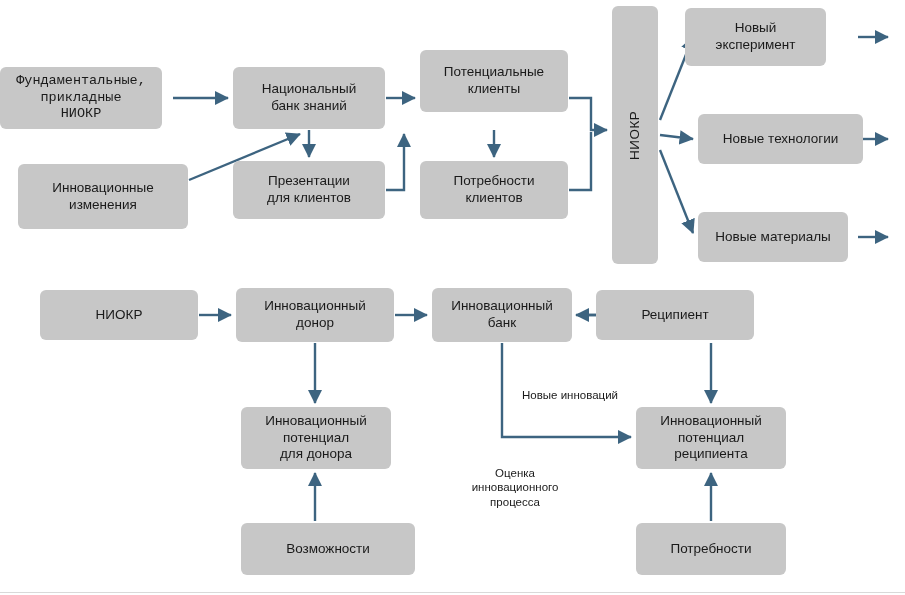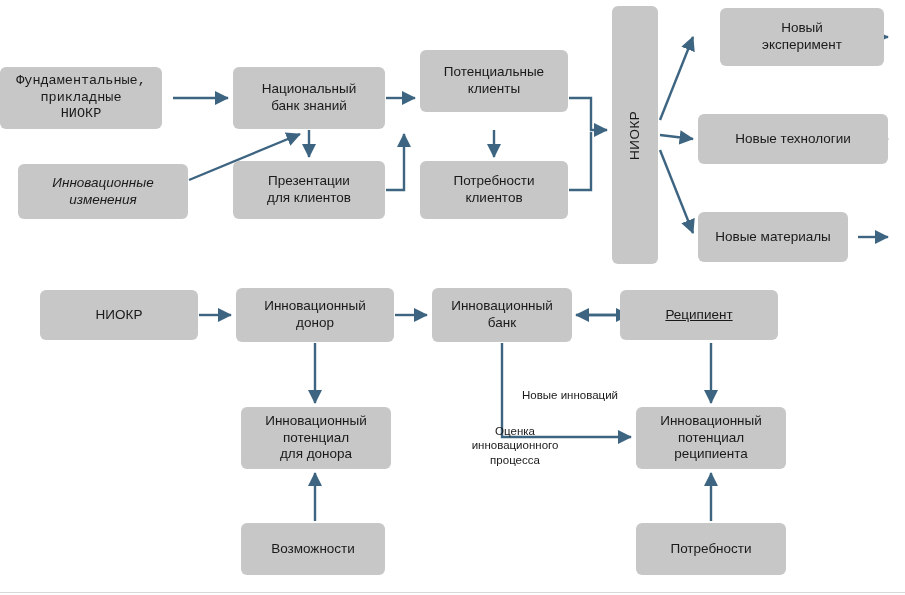--- a/index.html
+++ b/index.html
@@ -96,66 +96,66 @@
     <g stroke="#3d6480" stroke-width="2.4" fill="none">
       <path d="M578,315 L629,315" marker-end="url(#ah)"></path>
       <path d="M626,315 L576,315" marker-end="url(#ah)"></path>
     </g>
   </svg>
 
   <div class="node" style="left:0; top:67px; width:162px; height:62px;font-family:Liberation Mono, monospace;">Фундаментальные,
 прикладные
 НИОКР</div>
 
-  <div class="node" style="left:18px; top:164px; width:170px; height:55px;font-style:italic;">Инновационные
+  <div class="node" style="left:18px; top:164px; width:170px; height:65px;">Инновационные
 изменения</div>
 
   <div class="node" style="left:233px; top:161px; width:152px; height:58px;">Презентации
 для клиентов</div>
 
   <div class="node" style="left:233px; top:67px; width:152px; height:62px;">Национальный
 банк знаний</div>
 
   <div class="node" style="left:420px; top:50px; width:148px; height:62px;">Потенциальные
 клиенты</div>
 
   <div class="node" style="left:420px; top:161px; width:148px; height:58px;">Потребности
 клиентов</div>
 
   <div class="node vertical" style="left:612px; top:6px; width:46px; height:258px;">НИОКР</div>
 
-  <div class="node" style="left:720px; top:8px; width:164px; height:58px;">Новый
+  <div class="node" style="left:685px; top:8px; width:141px; height:58px;">Новый
 эксперимент</div>
 
-  <div class="node" style="left:698px; top:114px; width:190px; height:50px;">Новые технологии</div>
+  <div class="node" style="left:698px; top:114px; width:165px; height:50px;">Новые технологии</div>
 
   <div class="node" style="left:698px; top:212px; width:150px; height:50px;">Новые материалы</div>
 
   <div class="node" style="left:40px; top:290px; width:158px; height:50px;">НИОКР</div>
 
   <div class="node" style="left:236px; top:288px; width:158px; height:54px;">Инновационный
 донор</div>
 
   <div class="node" style="left:432px; top:288px; width:140px; height:54px;">Инновационный
 банк</div>
 
-  <div class="node" style="left:620px; top:290px; width:158px; height:50px;text-decoration:underline;">Реципиент</div>
+  <div class="node" style="left:596px; top:290px; width:158px; height:50px;">Реципиент</div>
 
   <div class="node" style="left:241px; top:407px; width:150px; height:62px;">Инновационный
 потенциал
 для донора</div>
 
   <div class="node" style="left:636px; top:407px; width:150px; height:62px;">Инновационный
 потенциал
 реципиента</div>
 
-  <div class="node" style="left:241px; top:523px; width:144px; height:52px;">Возможности</div>
+  <div class="node" style="left:241px; top:523px; width:174px; height:52px;">Возможности</div>
 
   <div class="node" style="left:636px; top:523px; width:150px; height:52px;">Потребности</div>
 
   <div class="edge-label" style="left:505px; top:388px; width:130px;">Новые инноваций</div>
 
-  <div class="edge-label" style="left:455px; top:424px; width:120px;">Оценка
+  <div class="edge-label" style="left:455px; top:466px; width:120px;">Оценка
 инновационного
 процесса</div>
 
   <div class="divider" style="left:0px; top:592px; width:905px;"></div>
 </div>
 
 </body></html>

